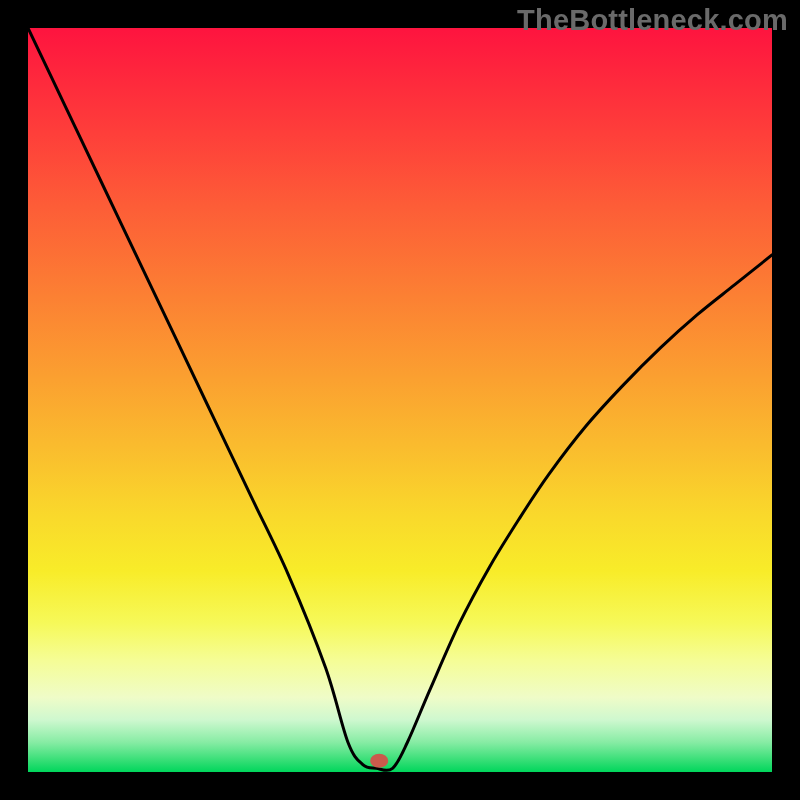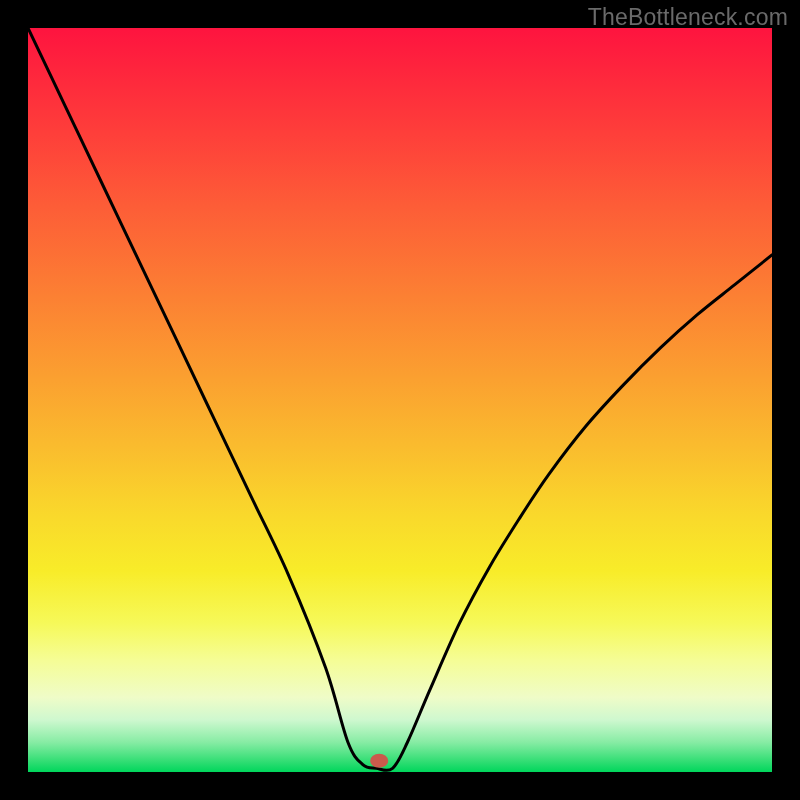--- a/index.html
+++ b/index.html
@@ -44,22 +44,22 @@
       #87eca4 96%,
       #34de75 98.5%,
       #00d65c 100%
     );
   }
   .watermark {
     position: absolute;
     top: 4px;
     right: 12px;
     color: #6a6a6a;
-    font-size: 23px;
-    font-weight: 400;
+    font-size: 29px;
+    font-weight: 700;
     letter-spacing: 0.2px;
   }
   svg {
     position: absolute;
     left: 0;
     top: 0;
   }
 </style>
 </head>
 <body>

